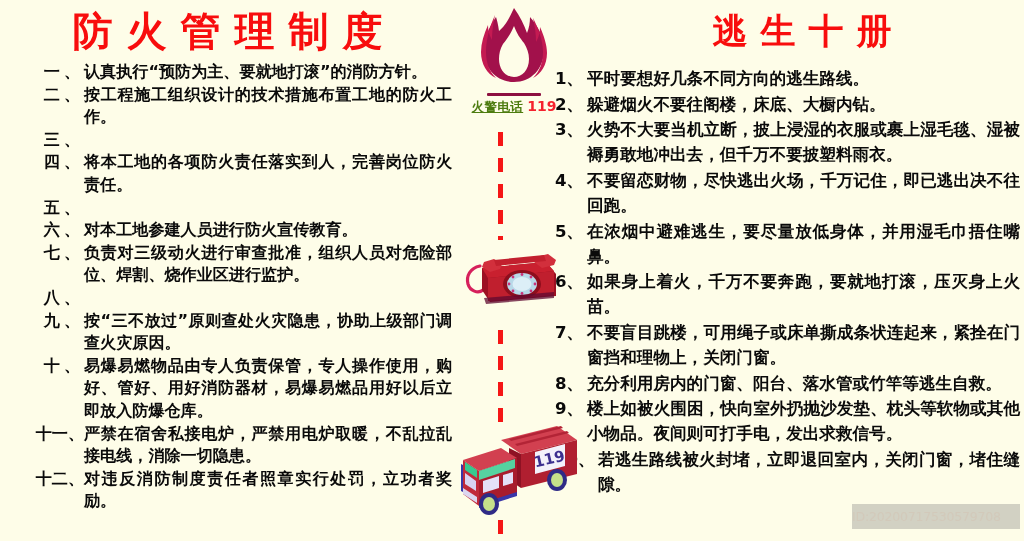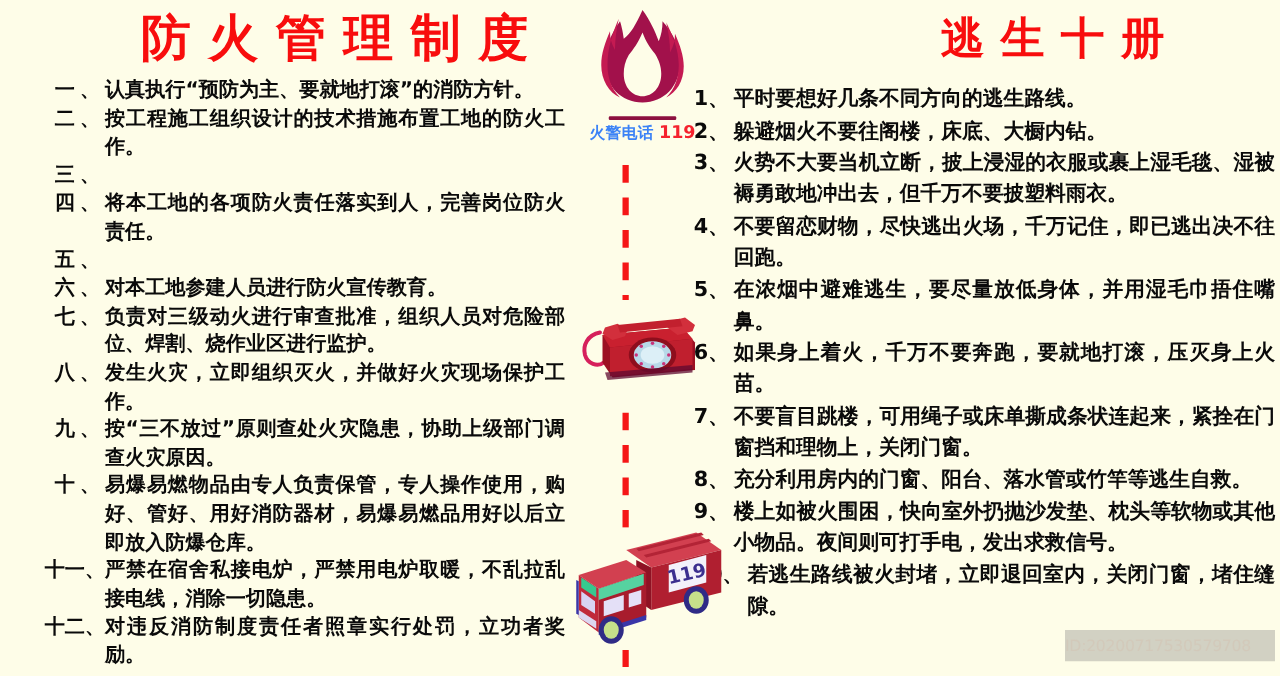--- a/index.html
+++ b/index.html
@@ -30,21 +30,20 @@
   }
   #panel-left  { left: 0;   width: 514px; }
   #panel-right { left: 514px; width: 510px; }
 
   .panel-title {
     color: #f80d0d;
     font-weight: bold;
     text-align: center;
     white-space: nowrap;
     line-height: 1;
-    padding-left: 40px;
   }
   #title-left {
     position: absolute;
     top: 11px; left: 0; width: 455px;
     font-size: 40px;
     letter-spacing: 14px;
     text-indent: 14px;
   }
   #title-right {
     position: absolute;
@@ -133,21 +132,21 @@
     background: #8d1040;
     margin: 1px auto 3px auto;
     border-radius: 1px;
   }
   #hotline-row {
     white-space: nowrap;
     font-size: 12.5px;
     font-weight: bold;
     line-height: 14px;
   }
-  #hotline-label { color: #3b82f6; letter-spacing: 0.4px; }
+  #hotline-label { color: #4d7c0f; letter-spacing: 0.4px; text-decoration: underline; }
   #hotline-number { color: #f5222d; font-size: 14px; margin-left: 4px; }
 
   
   .divider {
     position: absolute;
     left: 58px;
     width: 5px;
     background-image: linear-gradient(
         to bottom, #f51616 0px, #f51616 14px,
         rgba(0,0,0,0) 14px, rgba(0,0,0,0) 26px);
@@ -223,21 +222,20 @@
       <li class="rule">
         <span class="rule-num">六、</span>
         <span class="rule-text">对本工地参建人员进行防火宣传教育。</span>
       </li>
       <li class="rule">
         <span class="rule-num">七、</span>
         <span class="rule-text">负责对三级动火进行审查批准，组织人员对危险部位、焊割、烧作业区进行监护。</span>
       </li>
       <li class="rule">
         <span class="rule-num">八、</span>
-        <span class="rule-text">发生火灾，立即组织灭火，并做好火灾现场保护工作。</span>
       </li>
       <li class="rule">
         <span class="rule-num">九、</span>
         <span class="rule-text">按“三不放过”原则查处火灾隐患，协助上级部门调查火灾原因。</span>
       </li>
       <li class="rule">
         <span class="rule-num">十、</span>
         <span class="rule-text">易爆易燃物品由专人负责保管，专人操作使用，购好、管好、用好消防器材，易爆易燃品用好以后立即放入防爆仓库。</span>
       </li>
       <li class="rule wide-num">

